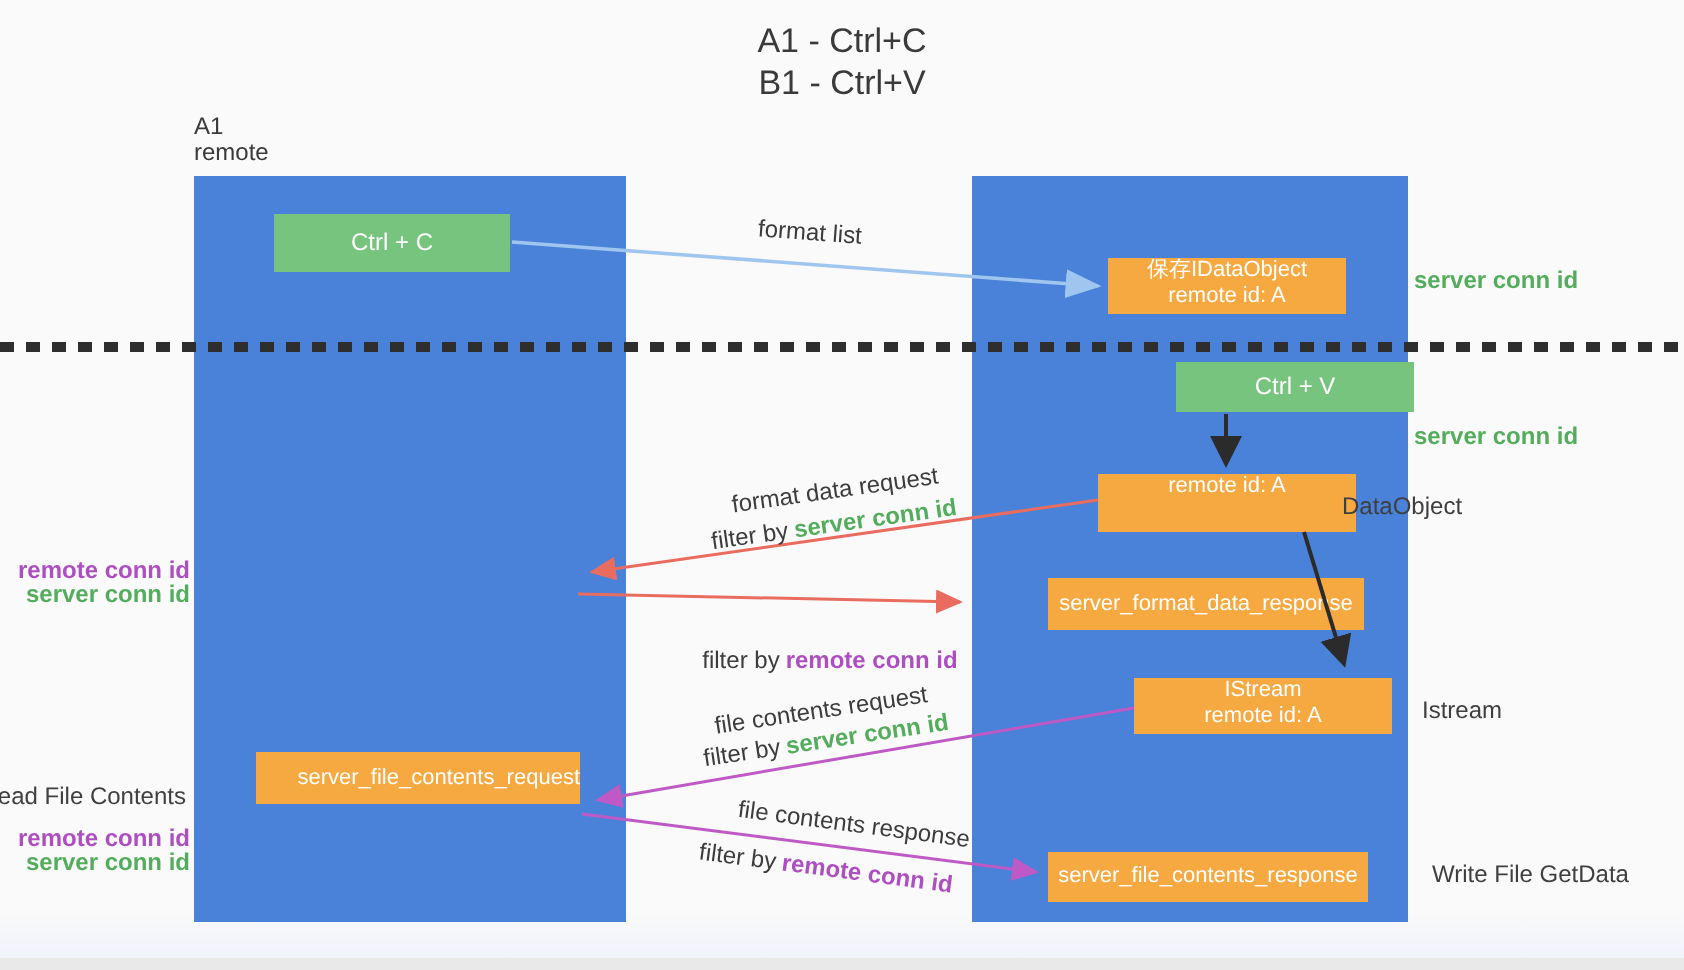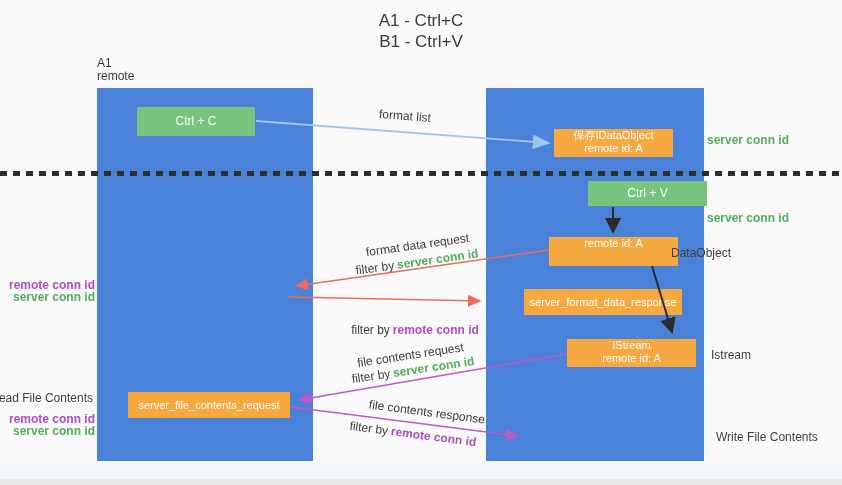--- a/index.html
+++ b/index.html
@@ -39,21 +39,21 @@
   .box.orange { background: #f7a941; }
   .two-line { display: flex; flex-direction: column; justify-content: flex-start; line-height: 13px; }
 
   .b-ctrlc   { left: 137px; top: 107px; width: 118px; height: 29px; line-height: 29px; font-size: 12px; }
   .b-saveobj { left: 554px; top: 129px; width: 119px; height: 28px; }
   .b-ctrlv   { left: 554px; top: 181px; width: 119px; height: 25px; line-height: 25px; font-size: 12px; margin-left: 34px; }
   .b-getdata { left: 549px; top: 237px; width: 129px; height: 29px; }
   .b-fmtreq  { left: 130px; top: 276px; width: 157px; height: 27px; line-height: 27px; }
   .b-fmtresp { left: 486px; top: 289px; width: 158px; height: 26px; line-height: 26px; margin-left: 38px; }
   .b-istream { left: 567px; top: 339px; width: 129px; height: 28px; }
-  .b-filereq { left: 128px; top: 392px; width: 162px; height: 26px; line-height: 26px; }
+  .b-filereq { left: 128px; top: 376px; width: 162px; height: 26px; line-height: 26px; text-align: right; }
   .b-fileresp{ left: 524px; top: 426px; width: 160px; height: 25px; line-height: 25px; }
 
   
   .side { font-size: 12px; z-index: 6; white-space: nowrap; }
   .side.bold-green  { color: #53ad5c; font-weight: bold; }
   .side.bold-purple { color: #ad4fc0; font-weight: bold; }
   .side.plain { color: #3f3f3f; }
   .r1 { left: 707px; top: 133px; }
   .r2 { left: 707px; top: 211px; }
   .r3 { left: 671px; top: 246px; }
@@ -116,26 +116,27 @@
   </div>
 
   <div class="abs box orange b-fmtresp">server_format_data_response</div>
 
   <div class="abs box orange two-line b-istream">
     <div>IStream</div>
     <div>remote id: A</div>
   </div>
 
   <div class="abs box orange b-filereq">server_file_contents_request</div>
+  <div class="abs box orange b-fileresp">server_file_contents_response</div>
 
   <div class="abs side bold-green r1">server conn id</div>
   <div class="abs side bold-green r2">server conn id</div>
   <div class="abs side plain r3">DataObject</div>
   <div class="abs side plain r4">Istream</div>
-  <div class="abs side plain r5">Write File Contents</div>
+  <div class="abs side plain r5">Write File GetData</div>
 
   <div class="abs side bold-purple l1">remote conn id</div>
   <div class="abs side bold-green l2">server conn id</div>
   <div class="abs side plain l3">Read File Contents</div>
   <div class="abs side bold-purple l4">remote conn id</div>
   <div class="abs side bold-green l5">server conn id</div>
 
   <div class="abs alabel lbl-formatlist">format list</div>
 
   <div class="abs alabel lbl-fdr1">format data request</div>

